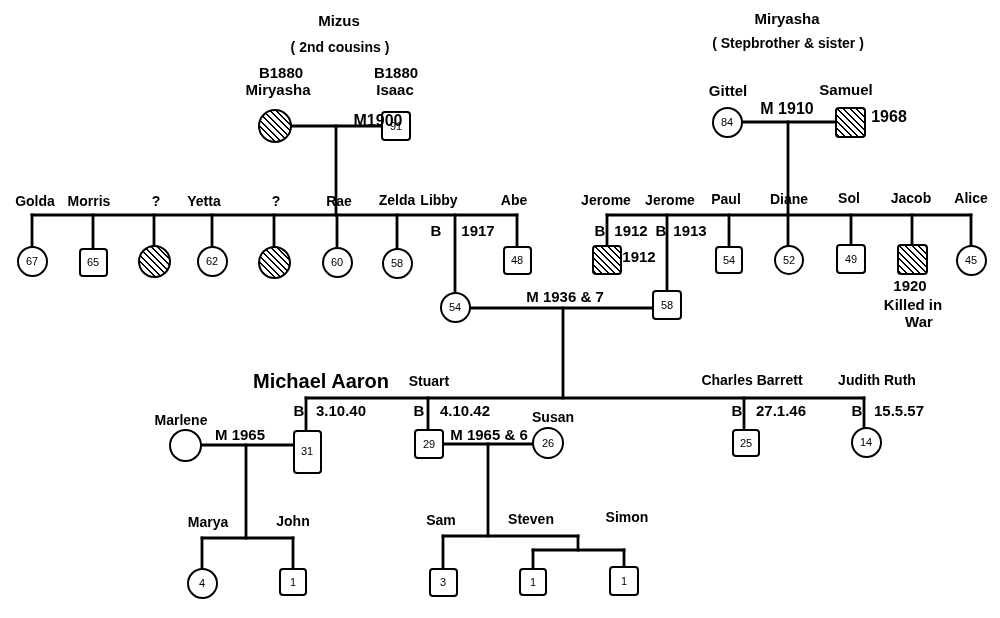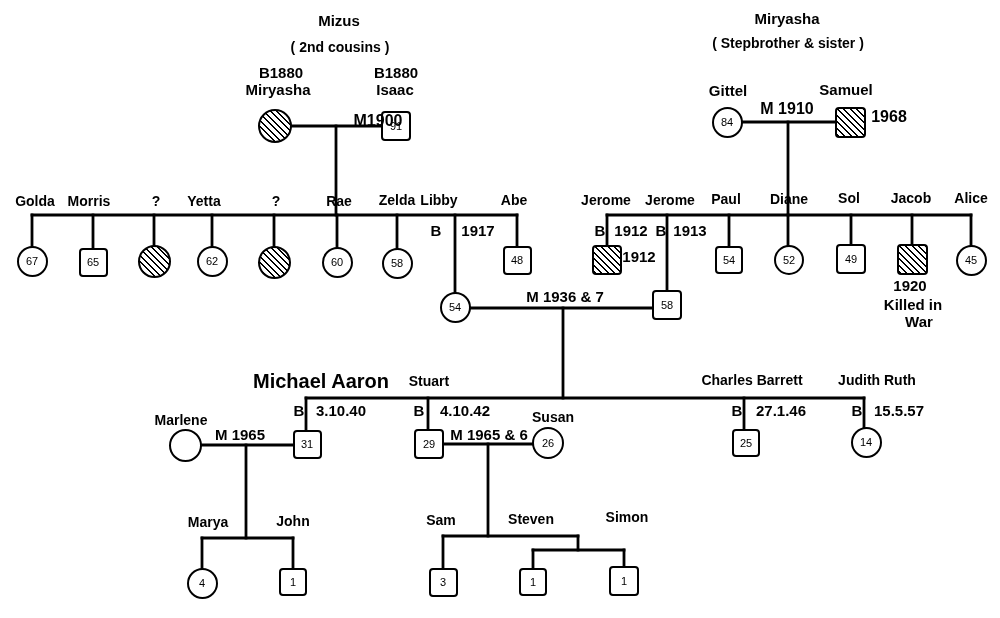--- a/index.html
+++ b/index.html
@@ -86,21 +86,21 @@
       <div class="node circle" style="left: 439.5px; top: 291.5px; width: 31px; height: 31px;">54</div>
       <div class="node square" style="left: 502.5px; top: 245.5px; width: 29px; height: 29px;">48</div>
       <div class="node square hatched" style="left: 592px; top: 245px; width: 30px; height: 30px;"></div>
       <div class="node square" style="left: 652px; top: 290px; width: 30px; height: 30px;">58</div>
       <div class="node square" style="left: 715px; top: 246px; width: 28px; height: 28px;">54</div>
       <div class="node circle" style="left: 774px; top: 245px; width: 30px; height: 30px;">52</div>
       <div class="node square" style="left: 836px; top: 244px; width: 30px; height: 30px;">49</div>
       <div class="node square hatched" style="left: 896.5px; top: 243.5px; width: 31px; height: 31px;"></div>
       <div class="node circle" style="left: 955.5px; top: 244.5px; width: 31px; height: 31px;">45</div>
       <div class="node circle" style="left: 168.5px; top: 428.5px; width: 33px; height: 33px;"></div>
-      <div class="node square" style="left: 292.5px; top: 429.5px; width: 29px; height: 29px;">31</div>
+      <div class="node square" style="left: 292.5px; top: 429.5px; width: 29px; height: 44px;">31</div>
       <div class="node square" style="left: 414px; top: 429px; width: 30px; height: 30px;">29</div>
       <div class="node circle" style="left: 532px; top: 427px; width: 32px; height: 32px;">26</div>
       <div class="node square" style="left: 732px; top: 429px; width: 28px; height: 28px;">25</div>
       <div class="node circle" style="left: 850.5px; top: 426.5px; width: 31px; height: 31px;">14</div>
       <div class="node circle" style="left: 186.5px; top: 567.5px; width: 31px; height: 31px;">4</div>
       <div class="node square" style="left: 279px; top: 568px; width: 28px; height: 28px;">1</div>
       <div class="node square" style="left: 428.5px; top: 567.5px; width: 29px; height: 29px;">3</div>
       <div class="node square" style="left: 519px; top: 568px; width: 28px; height: 28px;">1</div>
       <div class="node square" style="left: 609px; top: 566px; width: 30px; height: 30px;">1</div>
     </div>

